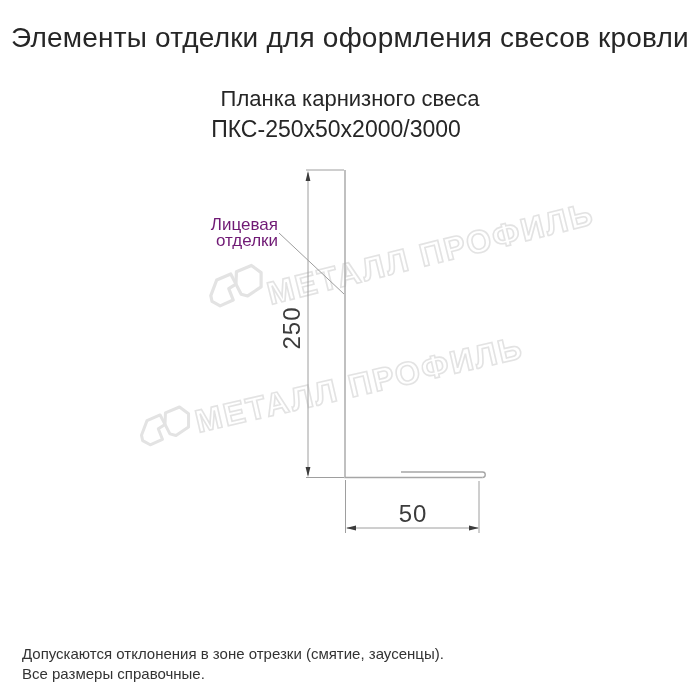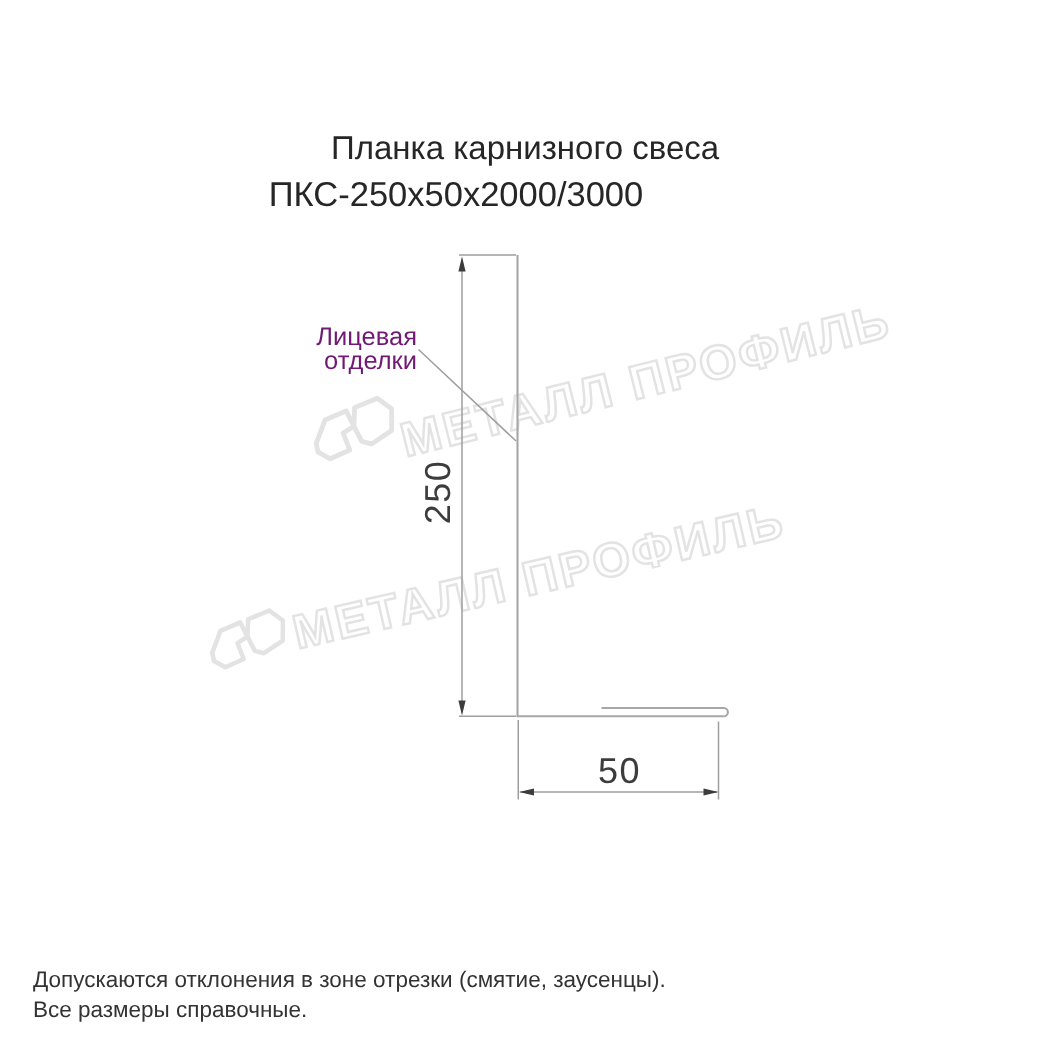--- a/index.html
+++ b/index.html
@@ -10,21 +10,21 @@
   .title{
     position:absolute;left:0;top:22px;width:700px;text-align:center;
     font-size:28px;color:var(--text,#262626);letter-spacing:.2px;
   }
   .subtitle{
     position:absolute;left:0;top:86px;width:700px;text-align:center;
     font-size:22px;color:var(--text,#262626);
   }
   .code{
     position:absolute;left:0;top:116px;width:608px;text-align:center;
-    font-size:23px;color:var(--text,#262626);
+    font-size:23px;color:var(--text,#262626);padding-left:32px;
   }
   
   .wm-text{
     position:absolute;white-space:nowrap;font-weight:bold;font-size:32px;
     letter-spacing:2px;color:transparent;
     -webkit-text-stroke:1.6px var(--watermark,#e3e3e3);
     transform-origin:left center;
   }
   .wm-logo{position:absolute;transform-origin:center;}
   .wm-logo path{fill:none;stroke:var(--watermark,#e3e3e3);stroke-width:3.2;stroke-linejoin:round;}
@@ -55,20 +55,21 @@
     <path d="M31 18 L34 6 L50 3 L58 12 L55 26 L40 32 L34 29 Z"></path>
   </svg>
   <div class="wm-text" style="left:268px;top:276px;transform:rotate(-14deg);">МЕТАЛЛ ПРОФИЛЬ</div>
 
   <svg class="wm-logo" style="left:137px;top:407px;transform:rotate(-12deg);" width="58" height="44" viewBox="0 0 62 46">
     <path d="M4 24 L13 10 L28 7 L31 18 L23 21 L25 33 L11 36 L4 30 Z"></path>
     <path d="M31 18 L34 6 L50 3 L58 12 L55 26 L40 32 L34 29 Z"></path>
   </svg>
   <div class="wm-text" style="left:196px;top:404px;transform:rotate(-13deg);">МЕТАЛЛ ПРОФИЛЬ</div>
 
+  <div class="title">Элементы отделки для оформления свесов кровли</div>
   <div class="subtitle">Планка карнизного свеса</div>
   <div class="code">ПКС-250х50х2000/3000</div>
 
   <svg class="drawing" width="700" height="700" viewBox="0 0 700 700">
 
     <path class="profile" d="M345 170 L345 477.5 L482.5 477.5"></path>
     <path class="profile" d="M482.5 477.5 A 2.75 2.75 0 0 0 482.5 472 L401 472"></path>
 
     <line class="dim" x1="306" y1="170" x2="344" y2="170"></line>
     <line class="dim" x1="306" y1="477.5" x2="344" y2="477.5"></line>

